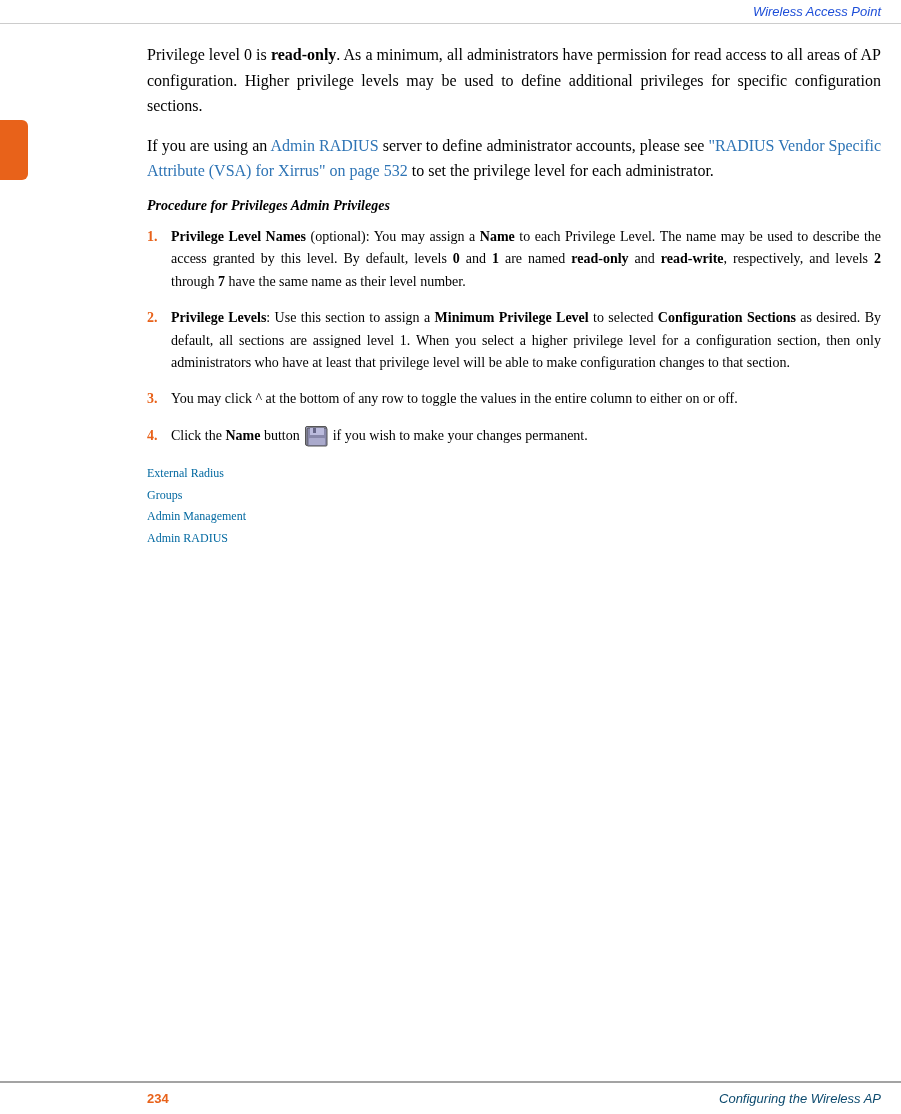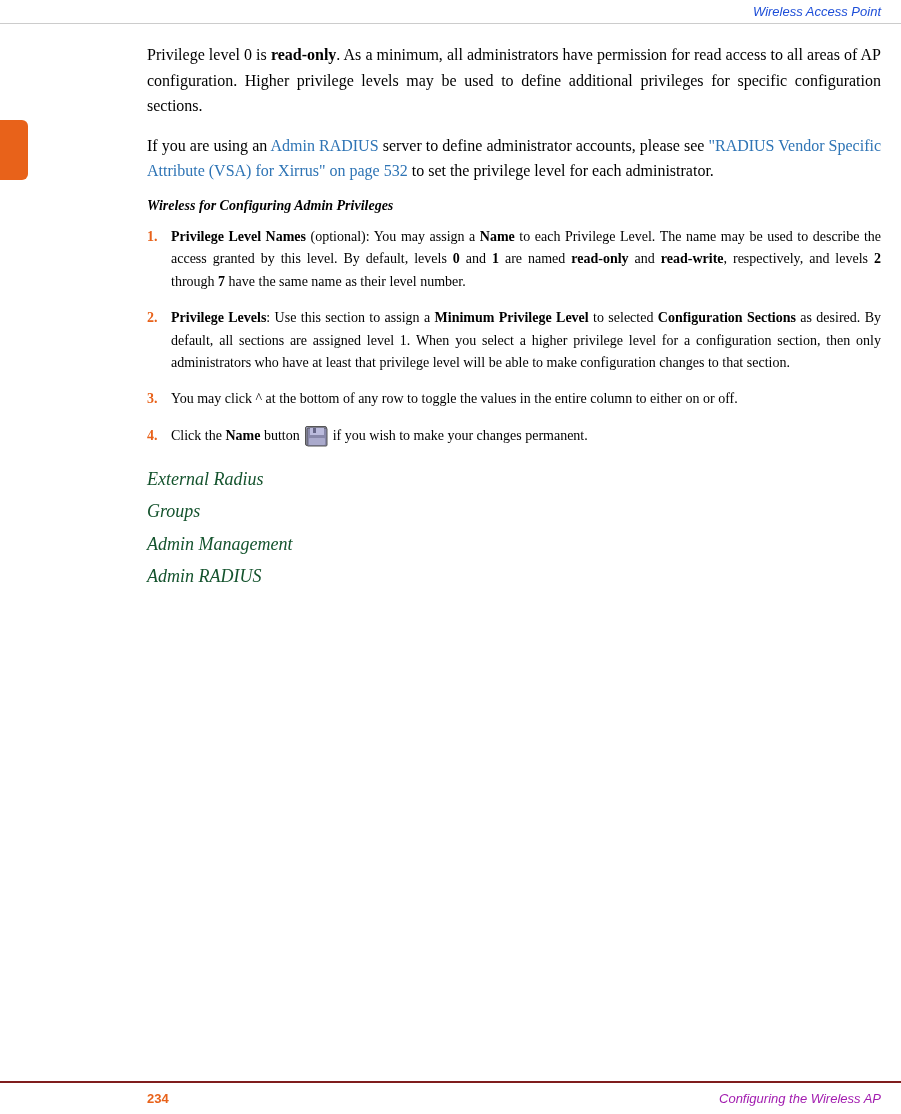--- a/index.html
+++ b/index.html
@@ -133,52 +133,51 @@
     .see-also-heading {
       font-size: 14px;
       font-weight: bold;
       font-style: italic;
       color: #E8621A;
       margin-bottom: 6px;
     }
 
     .see-also-link {
       display: block;
-      color: #14532d;
+      color: #0369a1;
       text-decoration: none;
-      font-size: 18px;
+      font-size: 12px;
       line-height: 1.8;
-      font-style: italic;
     }
 
     
     .footer-bar {
       position: absolute;
       bottom: 0;
       left: 0;
       right: 0;
       display: flex;
       justify-content: space-between;
       align-items: center;
       padding: 8px 20px 8px 147px;
-      border-top: 2px solid #7f1d1d;
+      border-top: 2px solid #a3a3a3;
     }
 
     .footer-page-num {
       font-family: Arial, sans-serif;
       font-size: 13px;
       font-weight: bold;
       color: #E8621A;
     }
 
     .footer-chapter {
       font-family: Arial, sans-serif;
       font-size: 13px;
       font-style: italic;
-      color: #a21caf;
+      color: #0c4a6e;
     }
   </style>
 </head>
 <body>
 
 <div class="page-container">
 
   <div class="left-tab"></div>
 
   <div class="header-bar">
@@ -188,21 +187,21 @@
   <div class="content-area">
 
     <p class="body-para">
       Privilege level 0 is <strong>read-only</strong>. As a minimum, all administrators have permission for read access to all areas of AP configuration. Higher privilege levels may be used to define additional privileges for specific configuration sections.
     </p>
 
     <p class="body-para">
       If you are using an <a class="link-text" href="#">Admin RADIUS</a> server to define administrator accounts, please see <a class="link-text" href="#">"RADIUS Vendor Specific Attribute (VSA) for Xirrus" on page 532</a> to set the privilege level for each administrator.
     </p>
 
-    <p class="section-heading">Wireless for Configuring Admin Privileges</p>
+    <p class="section-heading">Procedure for Privileges Admin Privileges</p>
 
     <ol class="procedure-list">
 
       <li>
         <span class="list-number">1.</span>
         <span class="list-content">
           <strong>Privilege Level Names</strong> (optional): You may assign a <strong>Name</strong> to each Privilege Level. The name may be used to describe the access granted by this level. By default, levels <strong>0</strong> and <strong>1</strong> are named <strong>read-only</strong> and <strong>read-write</strong>, respectively, and levels <strong>2</strong> through <strong>7</strong> have the same name as their level number.
         </span>
       </li>
 

